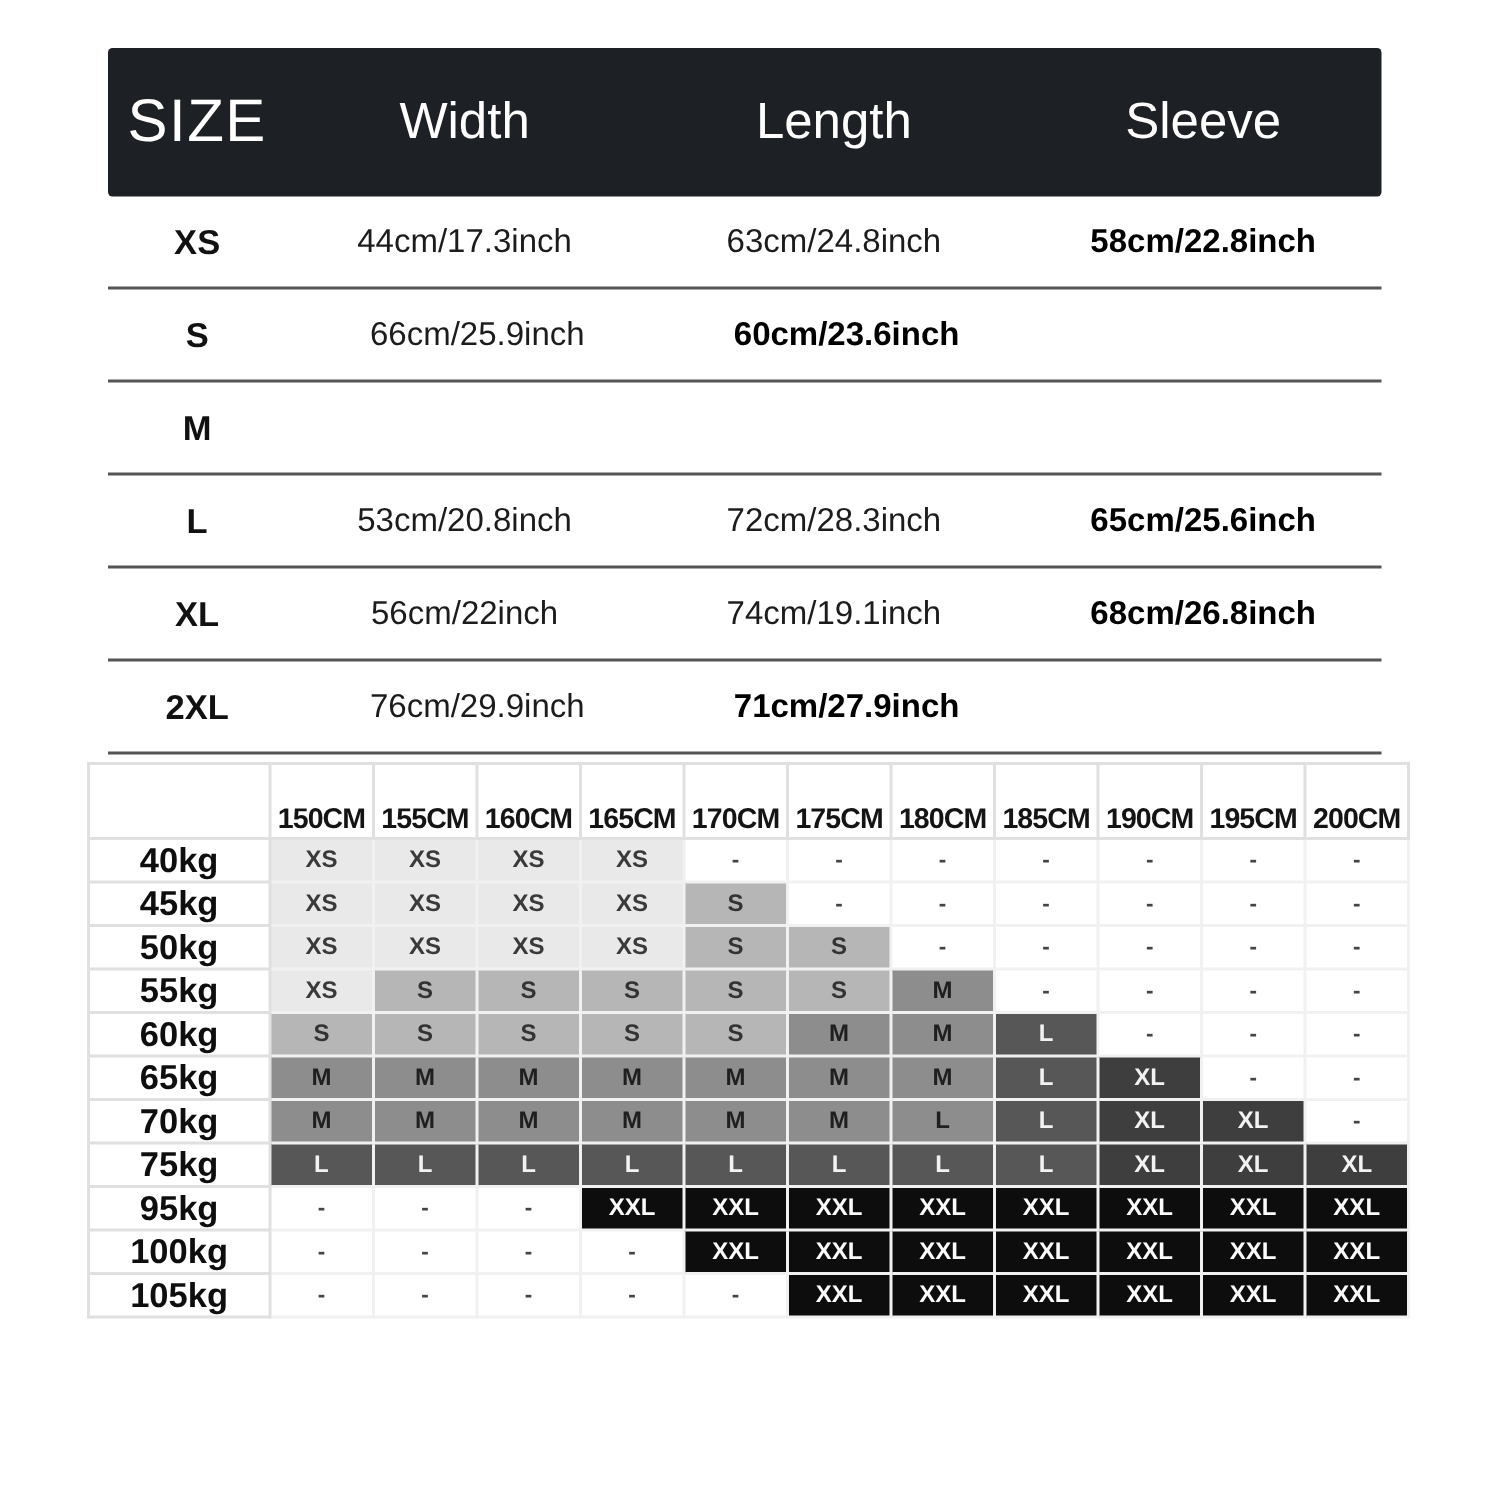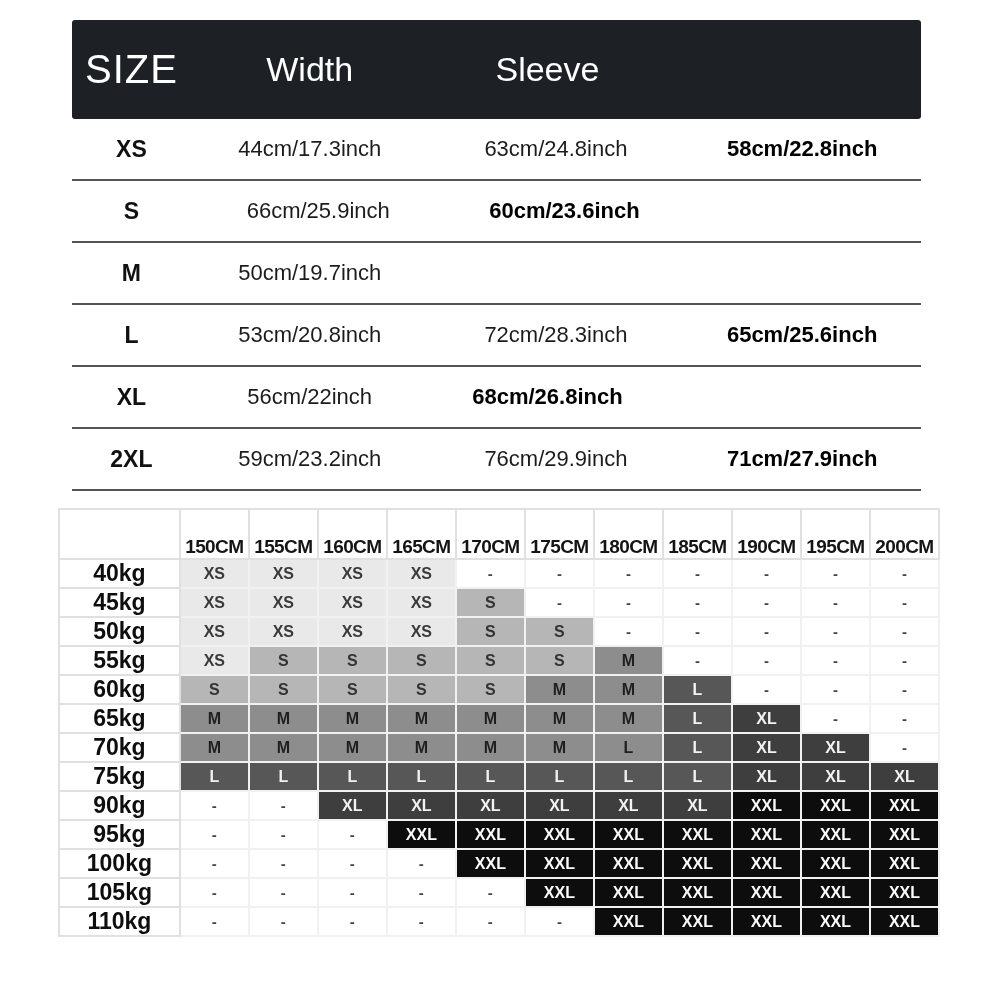--- a/index.html
+++ b/index.html
@@ -2,21 +2,21 @@
 <html><head>
 <meta charset="utf-8">
 <style>
   html,body{margin:0;padding:0;}
   body{
     width:1000px;height:1000px;background:#ffffff;position:relative;
     font-family:"Liberation Sans", sans-serif;
     -webkit-font-smoothing:antialiased;
   }
   
-  .top-wrap{position:absolute;left:72px;top:20px;width:849px;}
+  .top-wrap{position:absolute;left:72px;top:32px;width:849px;}
   .top-header{
     height:99px;display:flex;align-items:center;border-radius:3px;
     color:#fff;
   }
   .hcell{display:flex;align-items:center;justify-content:center;}
   .c-size{width:14%;}
   .c-width{width:28%;}
   .c-length{width:30%;}
   .c-sleeve{width:28%;}
   .hcell.c-size{font-size:40px;letter-spacing:1px;}
@@ -52,52 +52,52 @@
   }
   td.mcell.dash{font-size:15px;font-weight:bold;}
 </style>
 </head>
 <body>
 
 <div class="top-wrap">
   <div class="top-header" style="background: rgb(29, 32, 36); color: rgb(255, 255, 255);">
     <div class="hcell c-size">SIZE</div>
     <div class="hcell c-width">Width</div>
+    <div class="hcell c-length">Length</div>
     <div class="hcell c-sleeve">Sleeve</div>
   </div>
   <div id="top-rows">
       <div class="trow">
         <div class="tcell c-size size-label">XS</div>
         <div class="tcell c-width dim-val">44cm/17.3inch</div>
         <div class="tcell c-length dim-val">63cm/24.8inch</div>
         <div class="tcell c-sleeve sleeve-val">58cm/22.8inch</div>
       </div>
       <div class="trow">
         <div class="tcell c-size size-label">S</div>
         <div class="tcell c-length dim-val">66cm/25.9inch</div>
         <div class="tcell c-sleeve sleeve-val">60cm/23.6inch</div>
       </div>
       <div class="trow">
         <div class="tcell c-size size-label">M</div>
-        <div class="tcell c-width dim-val">50cm/19.7inch</div>
       </div>
       <div class="trow">
         <div class="tcell c-size size-label">L</div>
         <div class="tcell c-width dim-val">53cm/20.8inch</div>
         <div class="tcell c-length dim-val">72cm/28.3inch</div>
         <div class="tcell c-sleeve sleeve-val">65cm/25.6inch</div>
       </div>
       <div class="trow">
         <div class="tcell c-size size-label">XL</div>
         <div class="tcell c-width dim-val">56cm/22inch</div>
+        <div class="tcell c-length dim-val">74cm/19.1inch</div>
         <div class="tcell c-sleeve sleeve-val">68cm/26.8inch</div>
       </div>
       <div class="trow">
         <div class="tcell c-size size-label">2XL</div>
-        <div class="tcell c-width dim-val">59cm/23.2inch</div>
         <div class="tcell c-length dim-val">76cm/29.9inch</div>
         <div class="tcell c-sleeve sleeve-val">71cm/27.9inch</div>
       </div>
     </div>
 </div>
 
 <div class="matrix-wrap">
   <table class="matrix">
     <thead>
         <tr id="matrix-head">
@@ -222,34 +222,20 @@
           <td class="mcell" style="background: rgb(87, 87, 87); color: rgb(242, 242, 242);">L</td>
           <td class="mcell" style="background: rgb(87, 87, 87); color: rgb(242, 242, 242);">L</td>
           <td class="mcell" style="background: rgb(87, 87, 87); color: rgb(242, 242, 242);">L</td>
           <td class="mcell" style="background: rgb(87, 87, 87); color: rgb(242, 242, 242);">L</td>
           <td class="mcell" style="background: rgb(87, 87, 87); color: rgb(242, 242, 242);">L</td>
           <td class="mcell" style="background: rgb(62, 62, 62); color: rgb(242, 242, 242);">XL</td>
           <td class="mcell" style="background: rgb(62, 62, 62); color: rgb(242, 242, 242);">XL</td>
           <td class="mcell" style="background: rgb(62, 62, 62); color: rgb(242, 242, 242);">XL</td>
         </tr>
         <tr>
-          <td class="weight">90kg</td>
-          <td class="mcell dash" style="background: rgb(255, 255, 255); color: rgb(68, 68, 68);">-</td>
-          <td class="mcell dash" style="background: rgb(255, 255, 255); color: rgb(68, 68, 68);">-</td>
-          <td class="mcell" style="background: rgb(62, 62, 62); color: rgb(242, 242, 242);">XL</td>
-          <td class="mcell" style="background: rgb(62, 62, 62); color: rgb(242, 242, 242);">XL</td>
-          <td class="mcell" style="background: rgb(62, 62, 62); color: rgb(242, 242, 242);">XL</td>
-          <td class="mcell" style="background: rgb(62, 62, 62); color: rgb(242, 242, 242);">XL</td>
-          <td class="mcell" style="background: rgb(62, 62, 62); color: rgb(242, 242, 242);">XL</td>
-          <td class="mcell" style="background: rgb(62, 62, 62); color: rgb(242, 242, 242);">XL</td>
-          <td class="mcell" style="background: rgb(13, 13, 13); color: rgb(251, 251, 251);">XXL</td>
-          <td class="mcell" style="background: rgb(13, 13, 13); color: rgb(251, 251, 251);">XXL</td>
-          <td class="mcell" style="background: rgb(13, 13, 13); color: rgb(251, 251, 251);">XXL</td>
-        </tr>
-        <tr>
           <td class="weight">95kg</td>
           <td class="mcell dash" style="background: rgb(255, 255, 255); color: rgb(68, 68, 68);">-</td>
           <td class="mcell dash" style="background: rgb(255, 255, 255); color: rgb(68, 68, 68);">-</td>
           <td class="mcell dash" style="background: rgb(255, 255, 255); color: rgb(68, 68, 68);">-</td>
           <td class="mcell" style="background: rgb(13, 13, 13); color: rgb(251, 251, 251);">XXL</td>
           <td class="mcell" style="background: rgb(13, 13, 13); color: rgb(251, 251, 251);">XXL</td>
           <td class="mcell" style="background: rgb(13, 13, 13); color: rgb(251, 251, 251);">XXL</td>
           <td class="mcell" style="background: rgb(13, 13, 13); color: rgb(251, 251, 251);">XXL</td>
           <td class="mcell" style="background: rgb(13, 13, 13); color: rgb(251, 251, 251);">XXL</td>
           <td class="mcell" style="background: rgb(13, 13, 13); color: rgb(251, 251, 251);">XXL</td>
@@ -271,34 +257,20 @@
           <td class="mcell" style="background: rgb(13, 13, 13); color: rgb(251, 251, 251);">XXL</td>
         </tr>
         <tr>
           <td class="weight">105kg</td>
           <td class="mcell dash" style="background: rgb(255, 255, 255); color: rgb(68, 68, 68);">-</td>
           <td class="mcell dash" style="background: rgb(255, 255, 255); color: rgb(68, 68, 68);">-</td>
           <td class="mcell dash" style="background: rgb(255, 255, 255); color: rgb(68, 68, 68);">-</td>
           <td class="mcell dash" style="background: rgb(255, 255, 255); color: rgb(68, 68, 68);">-</td>
           <td class="mcell dash" style="background: rgb(255, 255, 255); color: rgb(68, 68, 68);">-</td>
           <td class="mcell" style="background: rgb(13, 13, 13); color: rgb(251, 251, 251);">XXL</td>
-          <td class="mcell" style="background: rgb(13, 13, 13); color: rgb(251, 251, 251);">XXL</td>
-          <td class="mcell" style="background: rgb(13, 13, 13); color: rgb(251, 251, 251);">XXL</td>
-          <td class="mcell" style="background: rgb(13, 13, 13); color: rgb(251, 251, 251);">XXL</td>
-          <td class="mcell" style="background: rgb(13, 13, 13); color: rgb(251, 251, 251);">XXL</td>
-          <td class="mcell" style="background: rgb(13, 13, 13); color: rgb(251, 251, 251);">XXL</td>
-        </tr>
-        <tr>
-          <td class="weight">110kg</td>
-          <td class="mcell dash" style="background: rgb(255, 255, 255); color: rgb(68, 68, 68);">-</td>
-          <td class="mcell dash" style="background: rgb(255, 255, 255); color: rgb(68, 68, 68);">-</td>
-          <td class="mcell dash" style="background: rgb(255, 255, 255); color: rgb(68, 68, 68);">-</td>
-          <td class="mcell dash" style="background: rgb(255, 255, 255); color: rgb(68, 68, 68);">-</td>
-          <td class="mcell dash" style="background: rgb(255, 255, 255); color: rgb(68, 68, 68);">-</td>
-          <td class="mcell dash" style="background: rgb(255, 255, 255); color: rgb(68, 68, 68);">-</td>
           <td class="mcell" style="background: rgb(13, 13, 13); color: rgb(251, 251, 251);">XXL</td>
           <td class="mcell" style="background: rgb(13, 13, 13); color: rgb(251, 251, 251);">XXL</td>
           <td class="mcell" style="background: rgb(13, 13, 13); color: rgb(251, 251, 251);">XXL</td>
           <td class="mcell" style="background: rgb(13, 13, 13); color: rgb(251, 251, 251);">XXL</td>
           <td class="mcell" style="background: rgb(13, 13, 13); color: rgb(251, 251, 251);">XXL</td>
         </tr>
       </tbody>
   </table>
 </div>
 

